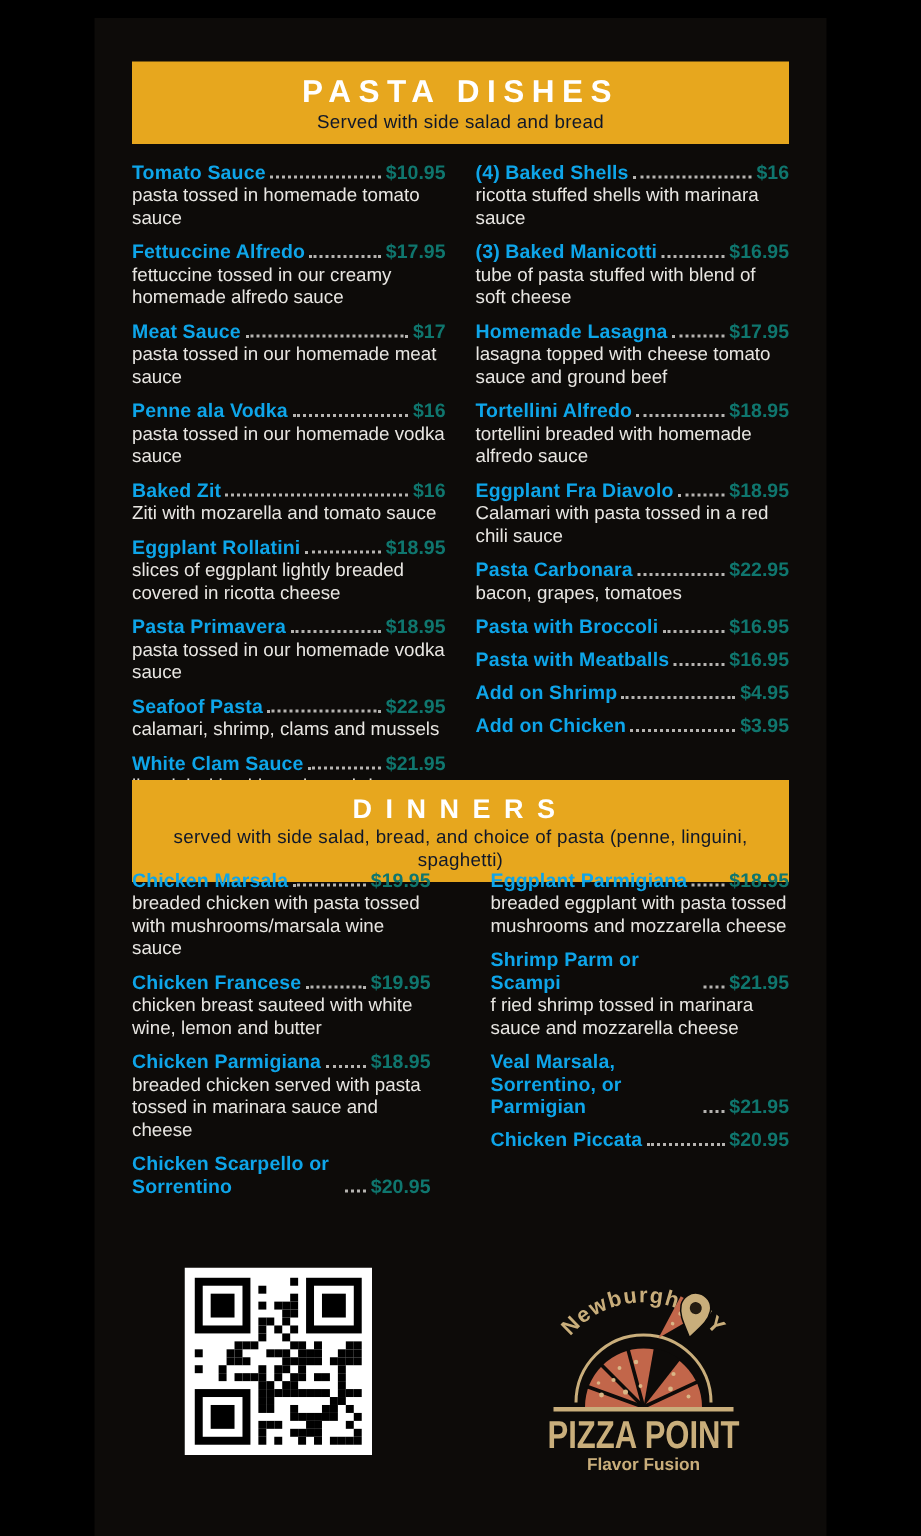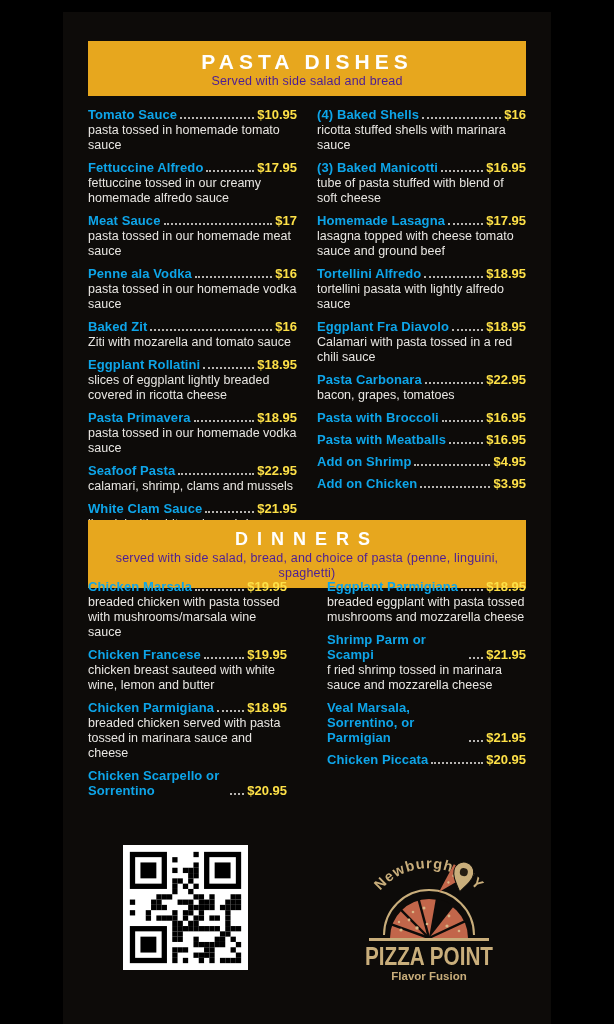--- a/index.html
+++ b/index.html
@@ -13,37 +13,37 @@
     text-align:center; padding:8px 10px 7px;
   }
   .band-pasta{top:29px;}
   .band-dinners{top:508px;}
   .band h1{
     margin:0; font-size:21px; font-weight:bold; color:#ffffff;
     letter-spacing:5px; line-height:25px;
   }
   .band-dinners h1{font-size:18px; letter-spacing:9px; line-height:23px;}
   .band p{
-    margin:0; font-size:12.5px; color:#4c1d95; line-height:15px; letter-spacing:0.2px;
+    margin:0; font-size:12.5px; color:#0f172a; line-height:15px; letter-spacing:0.2px;
   }
   .cols{position:absolute; left:25px; right:25px; display:flex; gap:20px;}
   .cols-pasta{top:95px;}
   .cols-dinners{top:567px;}
   .col{flex:1; min-width:0;}
   .cols-dinners .col-right{padding-left:20px;}
   .item{margin-bottom:7px;}
   .row{display:flex; align-items:flex-end;}
   .name{
     font-weight:bold; font-size:13px; line-height:15px; color:#0ea5e9;
     max-width:70%; letter-spacing:0.1px;
   }
   .leader{
     flex:1; min-width:8px; border-bottom:2px dotted #b6b4b1; margin:0 3px 3px 3px;
   }
-  .price{font-weight:bold; font-size:13px; line-height:15px; color:#fde047; white-space:nowrap;text-align:center;}
+  .price{font-weight:bold; font-size:13px; line-height:15px; color:#0f766e; white-space:nowrap;text-align:center;}
   .desc{margin:1px 0 0; font-size:12.5px; line-height:15px; color:#e8e6e2;}
   .footer{position:absolute; top:831px; left:0; right:0; display:flex;}
   .footer-left{width:50%; display:flex; justify-content:center; padding-top:2px;}
   .footer-right{width:50%; display:flex; justify-content:center; padding-top:5px;}
   .qr-box{width:125px; height:125px;}
   .qr-box svg{display:block;}
   .logo-svg text, .logo-svg textPath{font-family:"Liberation Sans","DejaVu Sans",sans-serif;}
 </style>
 </head>
 <body>
@@ -173,21 +173,21 @@
     </div>
     <p class="desc">lasagna topped with cheese tomato sauce and ground beef</p>
   </div>
 
   <div class="item">
     <div class="row">
       <span class="name">Tortellini Alfredo</span>
       <span class="leader"></span>
       <span class="price">$18.95</span>
     </div>
-    <p class="desc">tortellini pasata with lightly alfredo sauce</p>
+    <p class="desc">tortellini breaded with homemade alfredo sauce</p>
   </div>
 
   <div class="item">
     <div class="row">
       <span class="name">Eggplant Fra Diavolo</span>
       <span class="leader"></span>
       <span class="price">$18.95</span>
     </div>
     <p class="desc">Calamari with pasta tossed in a red chili sauce</p>
   </div>

